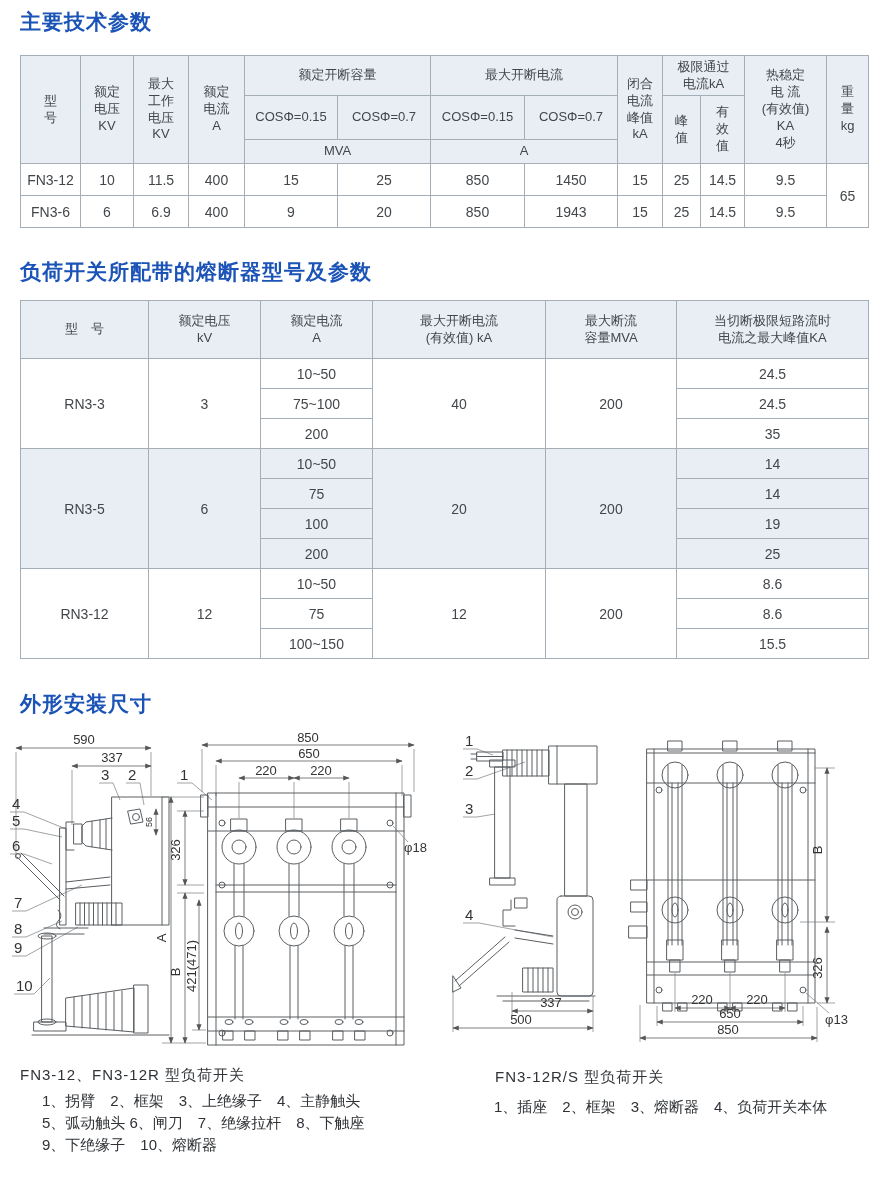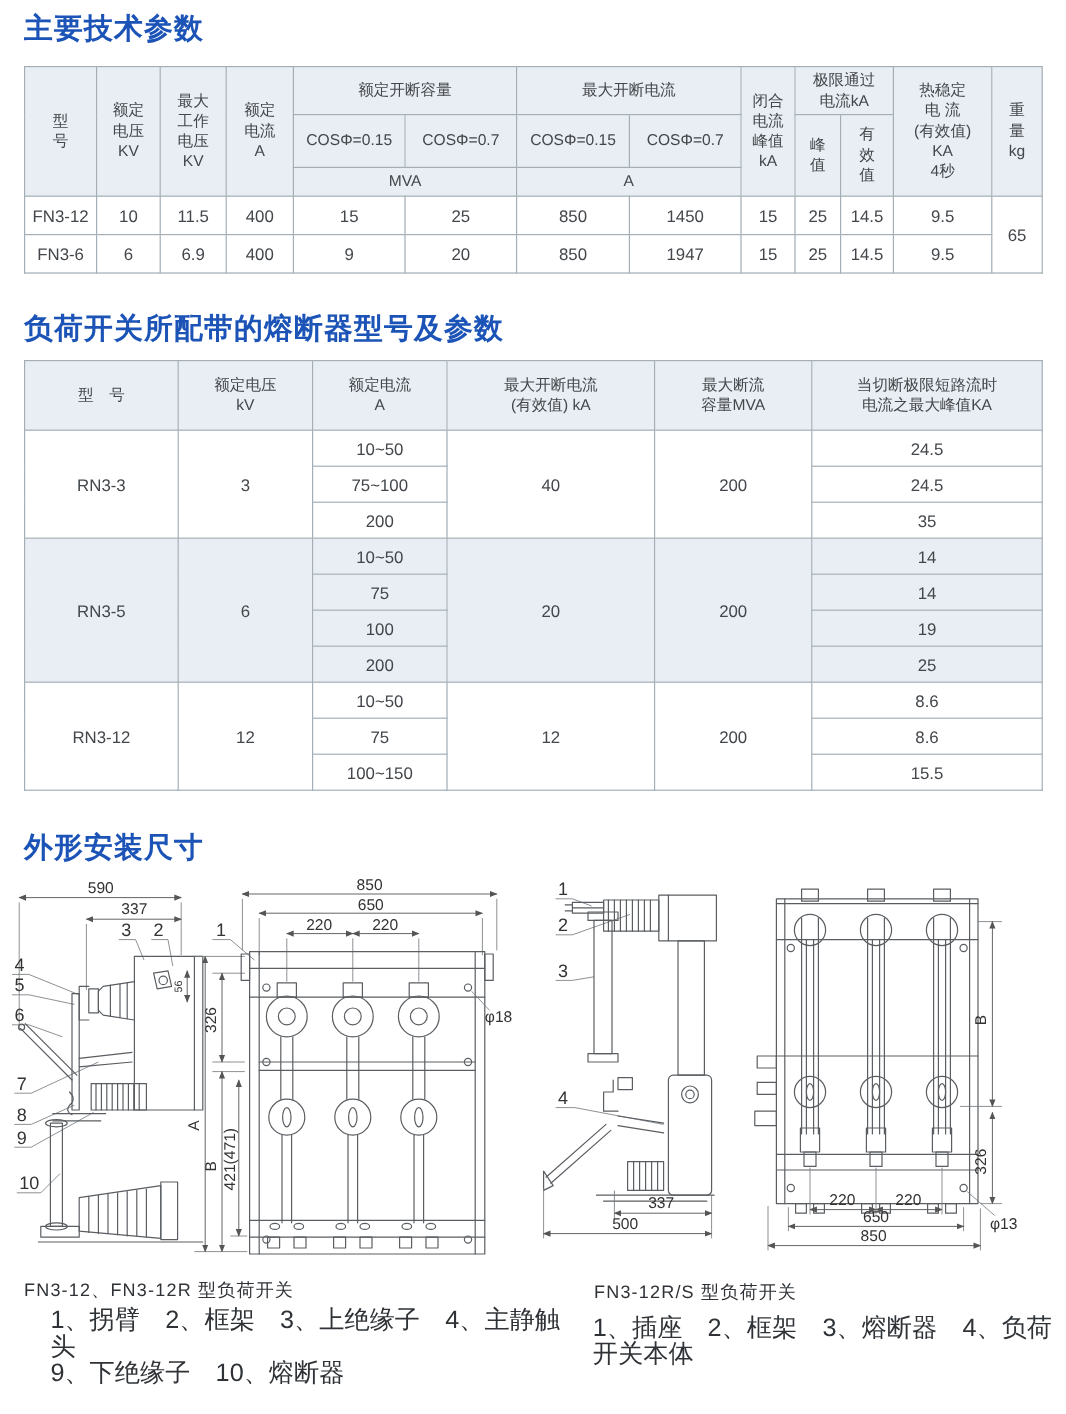--- a/index.html
+++ b/index.html
@@ -1,18 +1,18 @@
 <!DOCTYPE html>
 <html><head>
 <meta charset="utf-8">
 <style>
   html,body{margin:0;padding:0;background:#fff;}
   .page{position:relative;width:888px;height:1178px;background:#ffffff;overflow:hidden;
         font-family:"Liberation Sans","DejaVu Sans",sans-serif;color:#3f4347;}
-  .sec-title{position:absolute;left:20px;margin:0;font-size:24px;font-weight:bold;
+  .sec-title{position:absolute;left:20px;margin:0;font-size:21px;font-weight:bold;
              color:#1b53b6;letter-spacing:1px;}
   #title1{top:8px;} #title2{top:258px;} #title3{top:690px;font-family:Liberation Serif, serif;}
 
   table{border-collapse:collapse;table-layout:fixed;position:absolute;left:20px;}
   #t1{top:55px;} #t2{top:300px;}
   th,td{border:1px solid #a3aeb6;text-align:center;vertical-align:middle;
         white-space:pre-line;padding:0 2px;overflow:hidden;}
   th{background:#e9eef4;font-weight:normal;font-size:13px;line-height:1.3;color:#43474b;}
   td{font-size:14px;background:#fff;color:#43474b;}
   tr.shade td{background:#e9eef4;}
@@ -22,21 +22,21 @@
   .draw{position:absolute;}
   #drawL{left:4px;top:730px;} #drawR{left:445px;top:730px;}
   svg .ln{fill:none;stroke:#5a5e62;stroke-width:1;stroke-linecap:round;stroke-linejoin:round;}
   svg .thin{fill:none;stroke:#777b7f;stroke-width:0.7;}
   svg .dim{fill:none;stroke:#5a5e62;stroke-width:0.8;}
   svg text{font-family:"Liberation Sans","DejaVu Sans",sans-serif;font-size:13px;fill:#333;}
   svg text.lbl{font-size:15px;}
   svg text.sm{font-size:9px;}
 
   .cap{position:absolute;font-size:15px;color:#2f3337;letter-spacing:1px;}
-  .parts{position:absolute;font-size:21px;color:#2f3337;line-height:22px;}
+  .parts{position:absolute;font-size:15px;color:#2f3337;line-height:22px;}
 </style>
 </head>
 <body>
 
 <div class="page">
 
   <h2 class="sec-title" id="title1">主要技术参数</h2>
 
   <table id="t1">
     <colgroup>
@@ -116,21 +116,21 @@
       <td rowspan="2">65</td>
     </tr>
     <tr class="r32">
       <td>FN3-6</td>
       <td>6</td>
       <td>6.9</td>
       <td>400</td>
       <td>9</td>
       <td>20</td>
       <td>850</td>
-      <td>1947</td>
+      <td>1943</td>
       <td>15</td>
       <td>25</td>
       <td>14.5</td>
       <td>9.5</td>
     </tr>
   </tbody>
     </table>
 
   <h2 class="sec-title" id="title2">负荷开关所配带的熔断器型号及参数</h2>
 
@@ -523,20 +523,21 @@
       <line class="thin" x1="372" y1="277" x2="372" y2="312"></line>
       <line class="dim" x1="195" y1="308" x2="372" y2="308" marker-start="url(#arr)" marker-end="url(#arr)"></line>
       <text x="283" y="304" text-anchor="middle">850</text>
     </g>
   </svg>
   </div>
 
   <div class="cap" style="left:20px;top:1066px;width:420px">FN3-12、FN3-12R  型负荷开关</div>
   <div class="parts" style="left:42px;top:1090px;width:440px">
     <div>1、拐臂　2、框架　3、上绝缘子　4、主静触头</div>
+    <div>5、弧动触头 6、闸刀　7、绝缘拉杆　8、下触座</div>
     <div>9、下绝缘子　10、熔断器</div>
   </div>
   <div class="cap" style="left:495px;top:1068px;width:330px">FN3-12R/S 型负荷开关</div>
   <div class="parts" style="left:494px;top:1096px;width:390px">
     <div>1、插座　2、框架　3、熔断器　4、负荷开关本体</div>
   </div>
 
 </div>
 
 </body></html>

